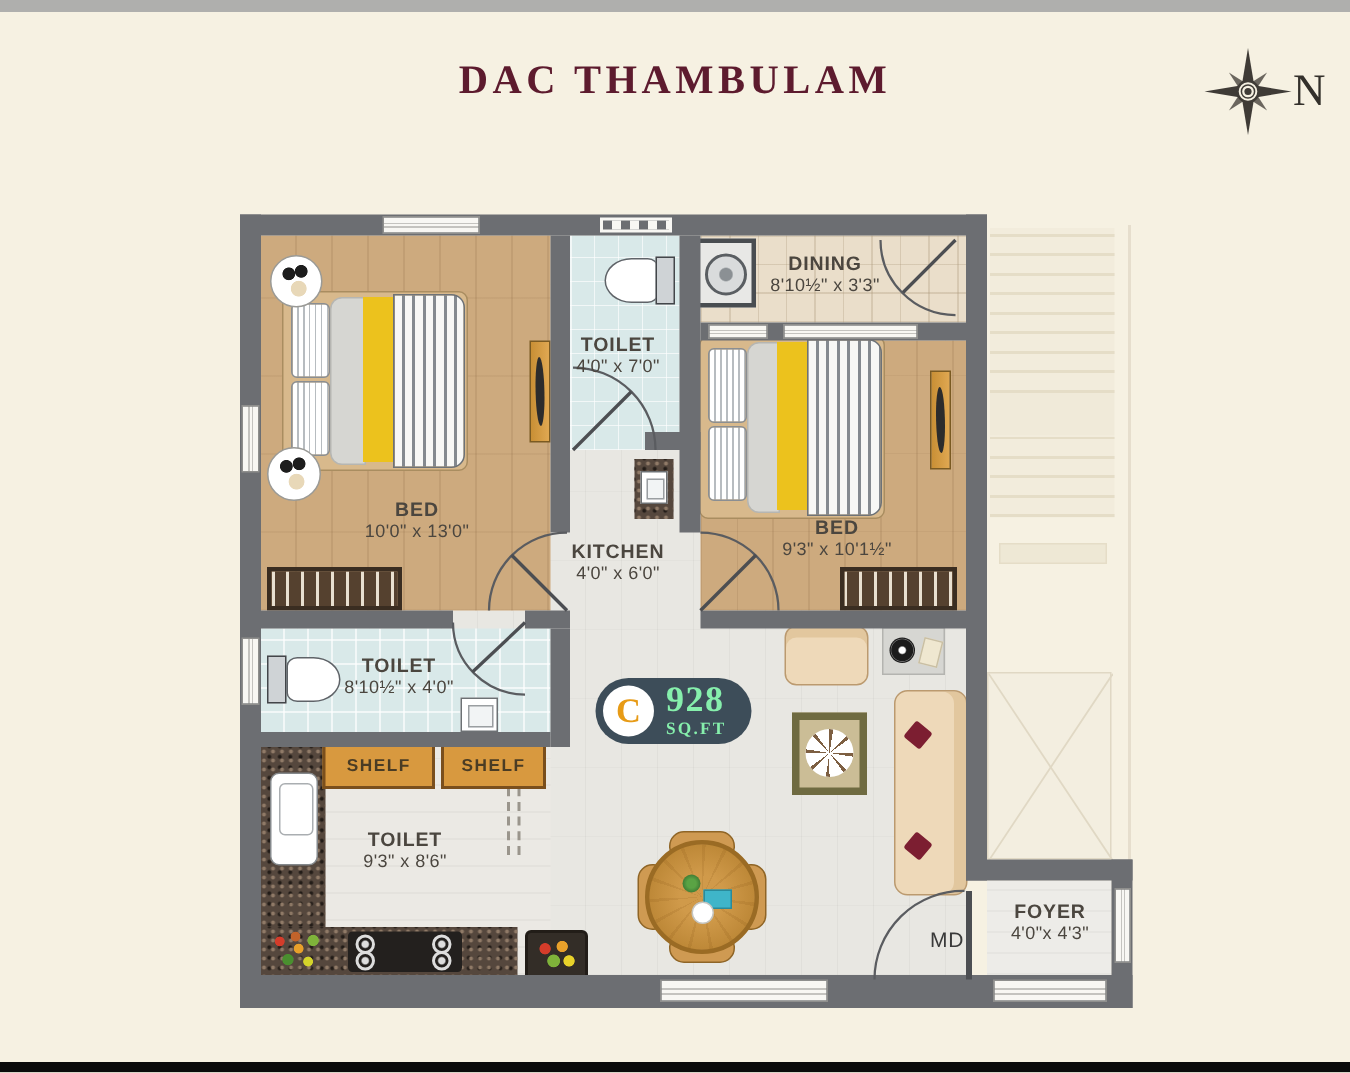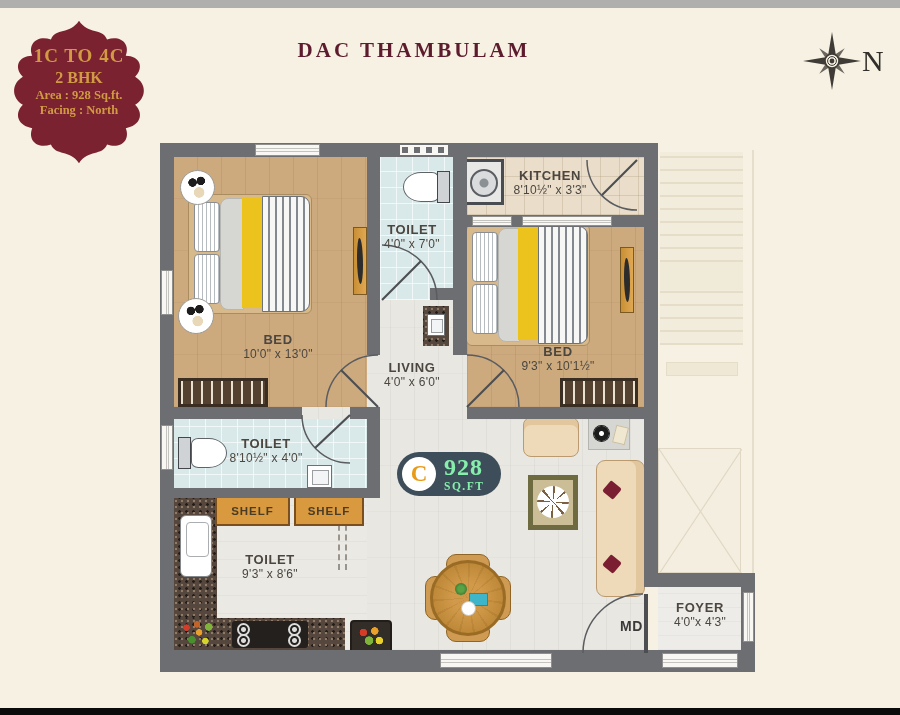--- a/index.html
+++ b/index.html
@@ -2,22 +2,22 @@
 <html><head>
 <meta charset="utf-8">
 <style>
   html,body{margin:0;padding:0;background:#f6f1e2;}
   #canvas{position:relative;width:900px;height:715px;background:#f6f1e2;overflow:hidden;
           font-family:"Liberation Sans", sans-serif;}
   .abs{position:absolute;}
   
   #top-bar{left:0;top:0;width:900px;height:8px;background:#afafad;}
   #bottom-bar{left:0;top:708px;width:900px;height:7px;background:#0b0b0b;}
-  #title{left:0;top:38px;width:828px;text-align:center;
-         font-family:"Liberation Serif", serif;font-weight:bold;font-size:21px;
+  #title{left:0;top:38px;width:900px;text-align:center;
+         font-family:"Liberation Serif", serif;font-weight:bold;font-size:27px;
          letter-spacing:3px;color:#5d1b2e;}
   #badge{left:8px;top:16px;width:142px;height:152px;}
   #badge svg{position:absolute;left:0;top:0;}
   #badge-text{position:absolute;left:0;top:28px;width:142px;text-align:center;
               color:#d29b43;font-family:"Liberation Serif", serif;font-weight:bold;line-height:1.25;}
   .bl1{font-size:19px;letter-spacing:1px;}
   .bl2{font-size:16px;}
   .bl3{font-size:12.5px;}
   .bl4{font-size:12.5px;}
   #compass{left:798px;top:26px;width:68px;height:70px;}
@@ -110,42 +110,28 @@
   .liftbox{background:#f2eddf;border:1.5px solid #cfc4ad;box-sizing:border-box;}
   .liftbox svg{position:absolute;left:0;top:0;}
   
   #area-badge{display:flex;align-items:center;background:#3d4d59;border-radius:24px;
       padding:4px 12px 4px 5px;box-sizing:border-box;}
   #ab-circle{width:34px;height:34px;border-radius:50%;background:#ffffff;display:flex;align-items:center;justify-content:center;
       font-family:"Liberation Serif", serif;font-weight:bold;font-size:23px;color:#e79b17;}
   #ab-col{margin-left:8px;color:#86efac;font-family:"Liberation Serif", serif;line-height:1;}
   #ab-value{font-size:24px;font-weight:bold;letter-spacing:1px;}
   #ab-unit{font-size:11.5px;font-weight:bold;letter-spacing:1.5px;margin-top:2px;}
-  #md-label{font-size:14px;font-weight:bold;color:#3a3a3a;letter-spacing:.5px;}
+  #md-label{font-size:14px;font-weight:normal;color:#3a3a3a;letter-spacing:.5px;}
 </style>
 </head>
 <body>
 
 <div id="canvas">
   <div class="abs" id="top-bar"></div>
 
-  <div class="abs" id="badge">
-    <svg width="142" height="152" viewBox="0 0 120 130">
-      <path fill="#7a2230" d="M60,4 C52,16 40,10 36,20 C24,16 16,24 20,34 C8,34 4,44 12,52 C2,58 2,70 12,76
-        C4,84 8,94 20,96 C16,106 24,114 36,110 C40,120 52,114 60,126 C68,114 80,120 84,110
-        C96,114 104,106 100,96 C112,94 116,84 108,76 C118,70 118,58 108,52 C116,44 112,34 100,34
-        C104,24 96,16 84,20 C80,10 68,16 60,4 Z"></path>
-    </svg>
-    <div id="badge-text">
-      <div class="bl1">1C TO 4C</div>
-      <div class="bl2">2 BHK</div>
-      <div class="bl3">Area : 928 Sq.ft.</div>
-      <div class="bl4">Facing : North</div>
-    </div>
-  </div>
 
   <div class="abs" id="title">DAC THAMBULAM</div>
 
   <svg class="abs" id="compass" viewBox="-34 -34 68 68">
     <g fill="#6b665e">
       <polygon points="0,-18 3,-4 0,0 -3,-4" transform="rotate(45)"></polygon>
       <polygon points="0,-18 3,-4 0,0 -3,-4" transform="rotate(135)"></polygon>
       <polygon points="0,-18 3,-4 0,0 -3,-4" transform="rotate(225)"></polygon>
       <polygon points="0,-18 3,-4 0,0 -3,-4" transform="rotate(315)"></polygon>
     </g>
@@ -304,29 +290,29 @@
 
     <div class="abs room-label" style="left:118px;top:202px;">
       <div class="rname">BED</div>
       <div class="rdims">10'0" x 13'0"</div>
     </div>
     <div class="abs room-label" style="left:252px;top:92px;">
       <div class="rname">TOILET</div>
       <div class="rdims">4'0" x 7'0"</div>
     </div>
     <div class="abs room-label" style="left:390px;top:38px;">
-      <div class="rname">KITCHEN</div>
+      <div class="rname">DINING</div>
       <div class="rdims">8'10½" x 3'3"</div>
     </div>
     <div class="abs room-label" style="left:398px;top:214px;">
       <div class="rname">BED</div>
       <div class="rdims">9'3" x 10'1½"</div>
     </div>
     <div class="abs room-label" style="left:252px;top:230px;">
-      <div class="rname">LIVING</div>
+      <div class="rname">KITCHEN</div>
       <div class="rdims">4'0" x 6'0"</div>
     </div>
     <div class="abs room-label" style="left:106px;top:306px;">
       <div class="rname">TOILET</div>
       <div class="rdims">8'10½" x 4'0"</div>
     </div>
     <div class="abs room-label" style="left:110px;top:422px;">
       <div class="rname">TOILET</div>
       <div class="rdims">9'3" x 8'6"</div>
     </div>

